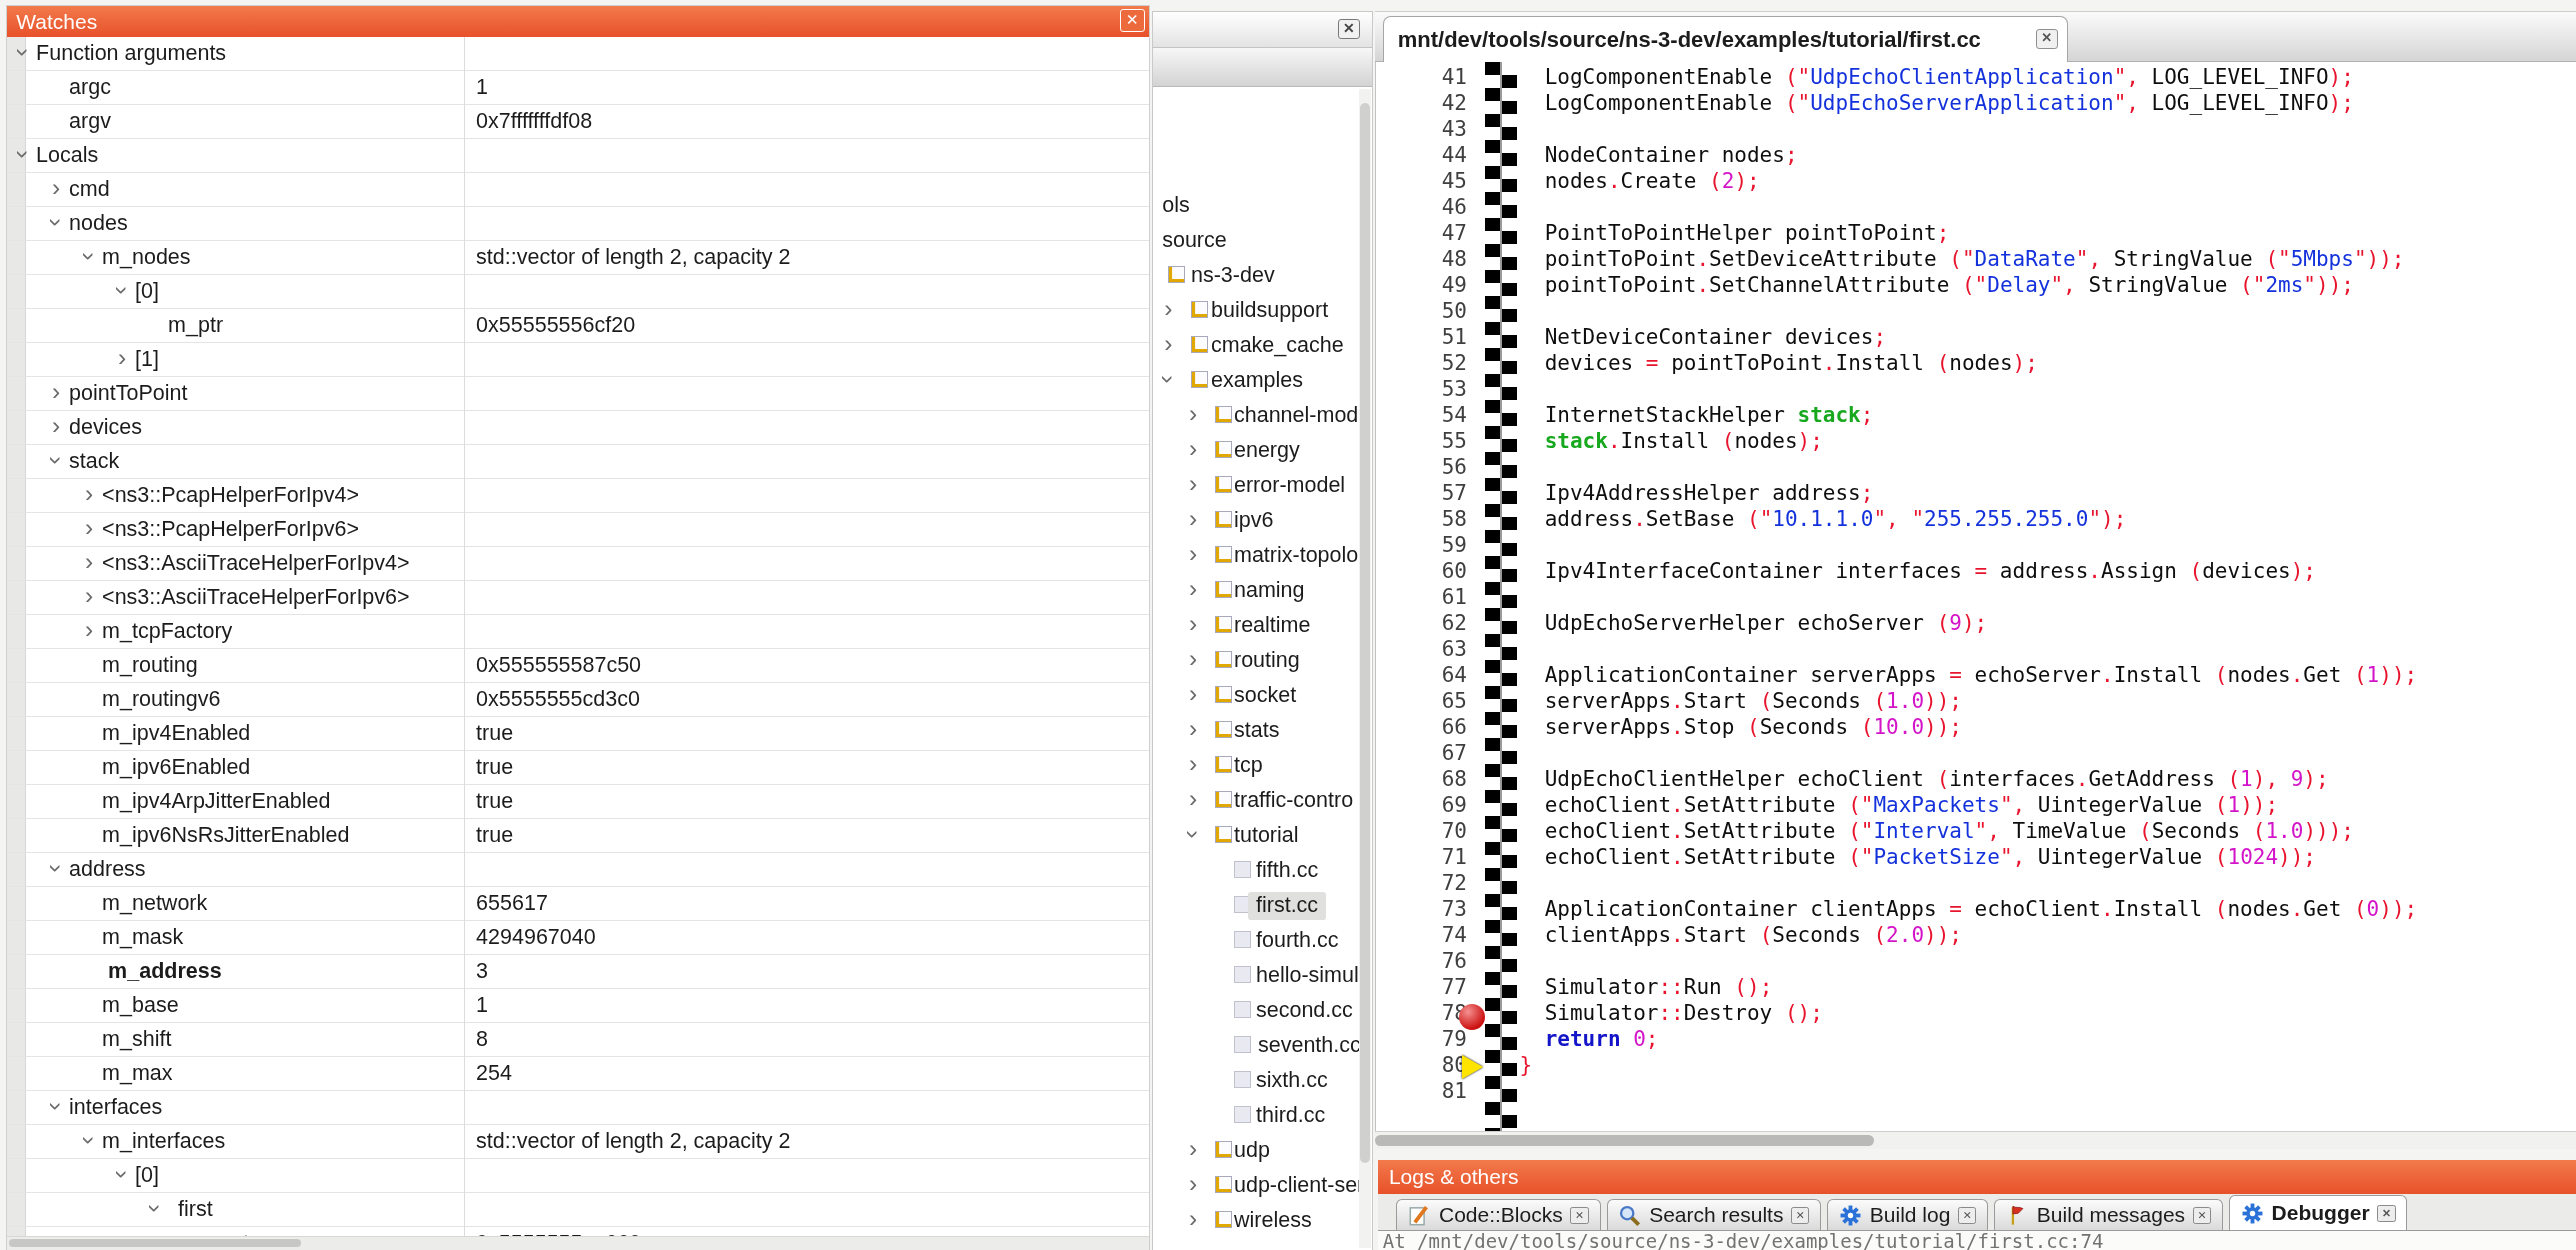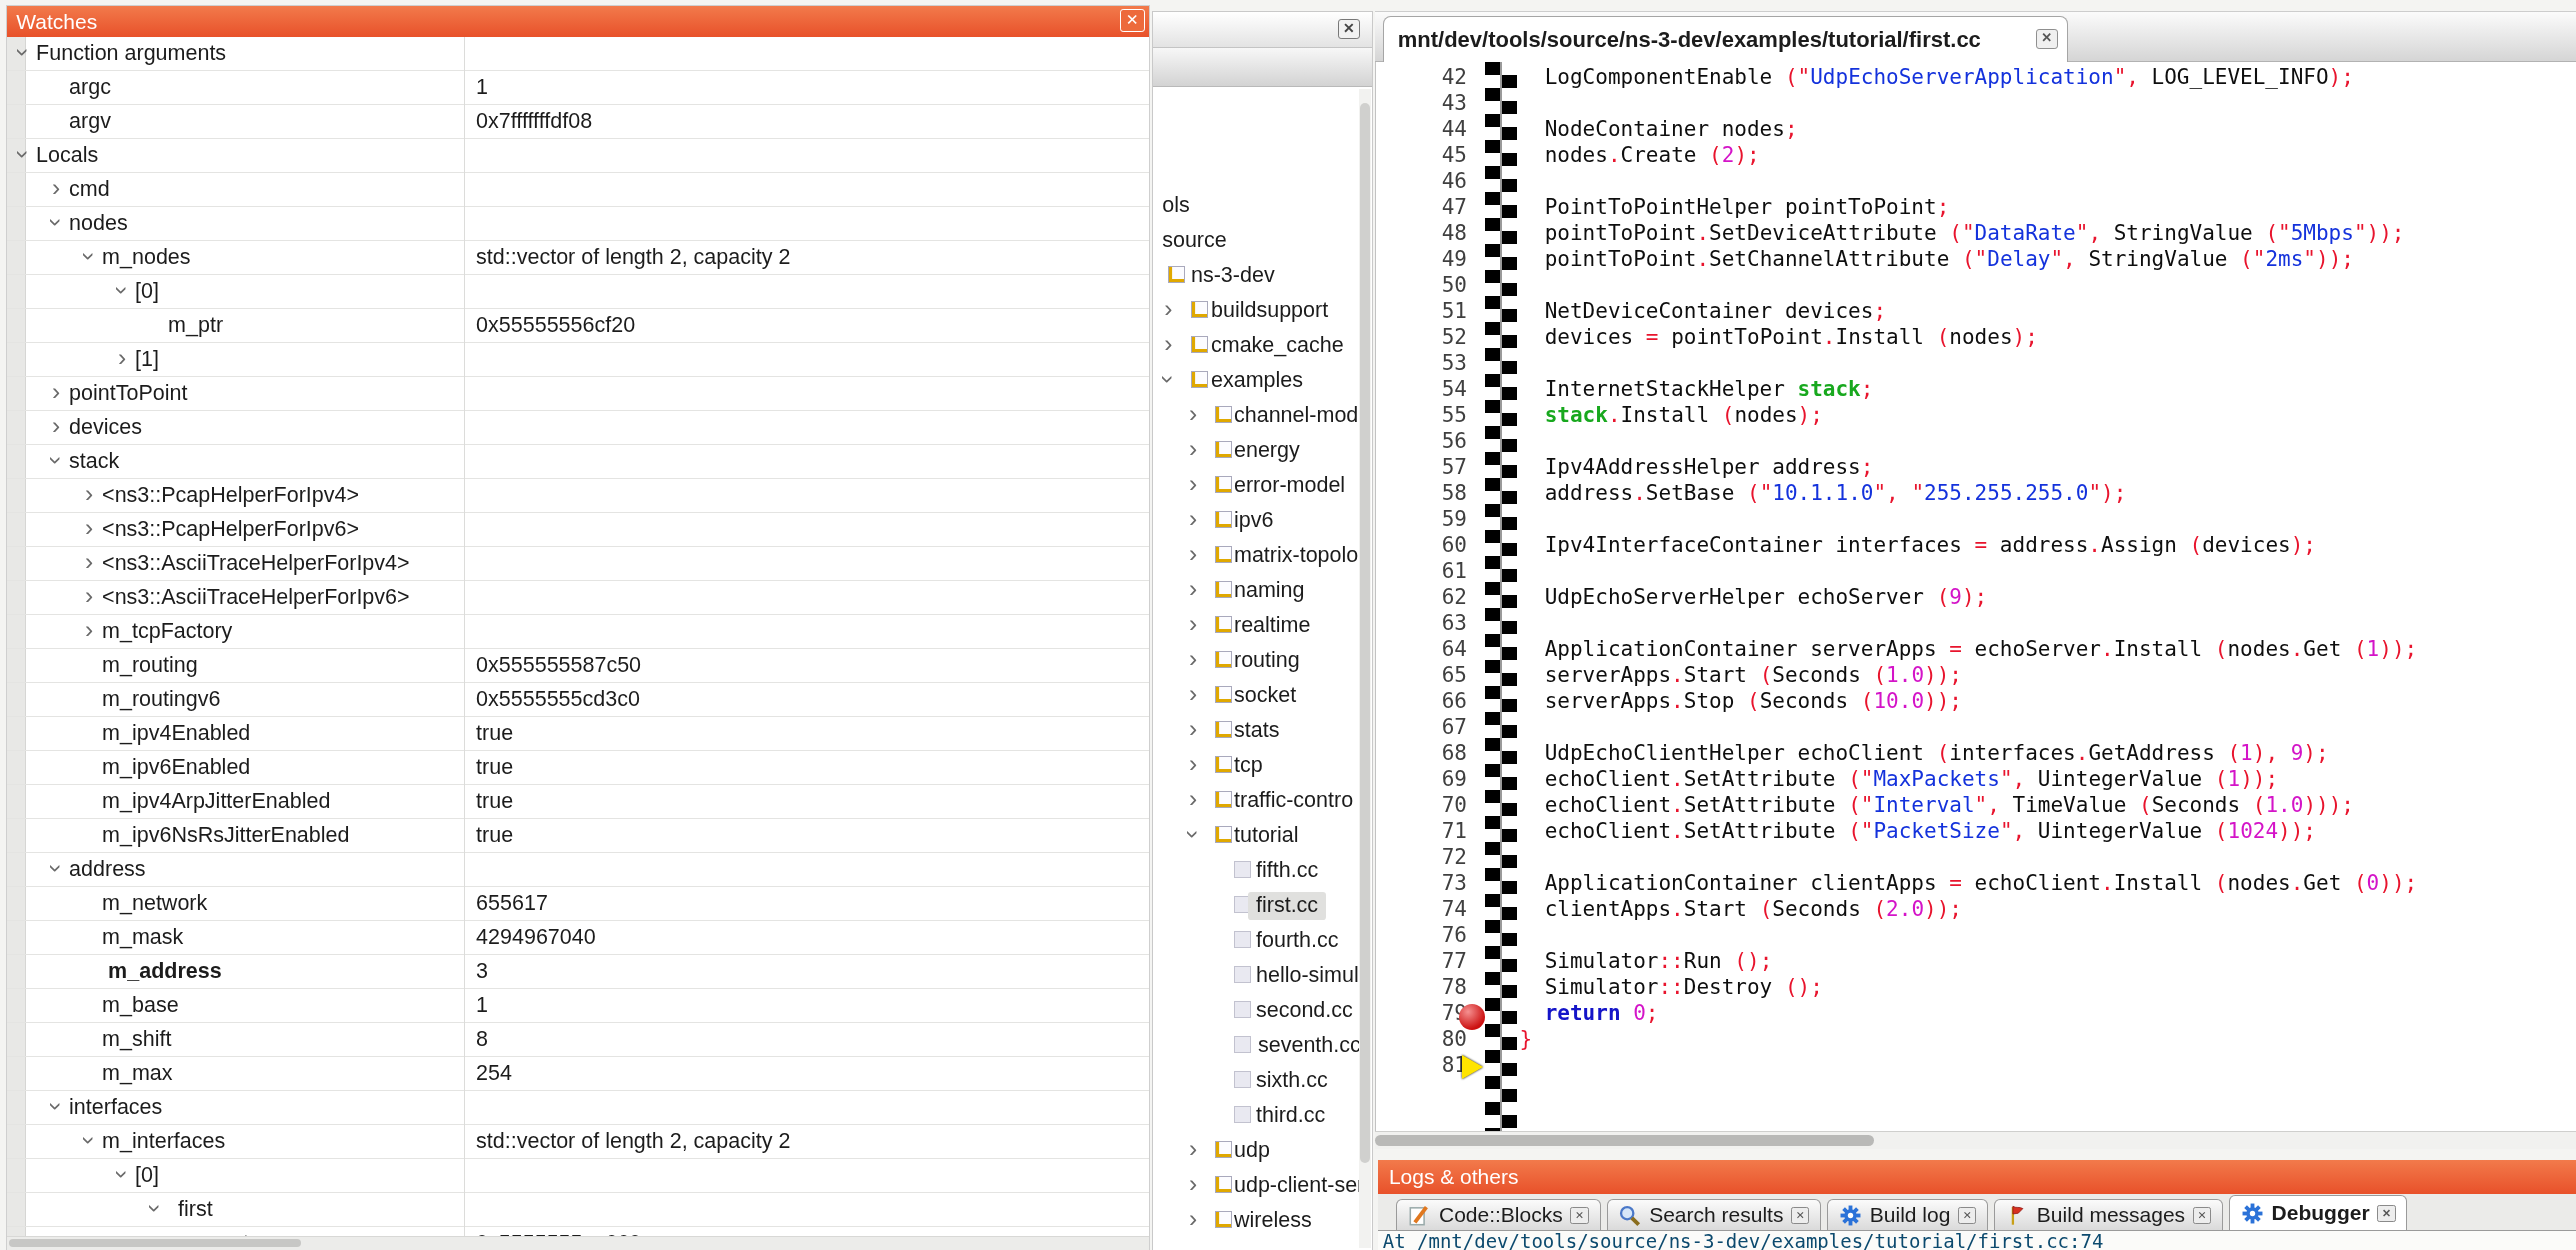--- a/index.html
+++ b/index.html
@@ -65,21 +65,21 @@
   #editor-hsb .thumb{position:absolute;left:0;top:3.1px;width:499px;height:10.8px;background:#b9b9b7;border-radius:5.4px;}
 
   
   #logs{position:absolute;left:1375px;top:1157px;right:0;width:1201px;height:94px;}
   #logs-bar{position:absolute;top:3.1px;left:3.1px;right:0;height:34px;background:linear-gradient(#f27a4b,#e8512a);color:#fff;font-size:21px;line-height:34px;padding-left:10.8px;box-sizing:border-box;}
   #logs-tabs{position:absolute;top:37px;left:3.1px;right:0;height:37px;background:#ebebe9;border-bottom:0.8px solid #9a9a9a;box-sizing:border-box;display:flex;align-items:flex-end;padding-left:18.4px;gap:6.1px;}
   .ltab{display:flex;align-items:center;gap:7.7px;height:31px;padding:0 10.8px;background:linear-gradient(#fbfbfb,#dadada);border:0.8px solid #9a9a9a;border-bottom:none;border-radius:6.1px 6.1px 0 0;font-size:21px;box-sizing:border-box;}
   .ltab.active{background:#fff;font-weight:bold;height:35px;}
   .ltab .xbox{width:18.4px;height:17px;background:#ededed;border:0.8px solid #8a8a8a;border-radius:2.3px;color:#555;font-size:10.8px;line-height:15.4px;text-align:center;box-sizing:border-box;}
   .ltab .icn{display:inline-flex;width:23px;height:23px;align-items:center;justify-content:center;}
-  #status-line{position:absolute;top:74px;left:3.1px;right:0;height:20px;background:#fbfbf9;font-family:"DejaVu Sans Mono",monospace;font-size:19px;line-height:20px;color:#0c4a6e;padding-left:4.6px;box-sizing:border-box;white-space:nowrap;}
+  #status-line{position:absolute;top:74px;left:3.1px;right:0;height:20px;background:#fbfbf9;font-family:"DejaVu Sans Mono",monospace;font-size:19px;line-height:20px;color:#737373;padding-left:4.6px;box-sizing:border-box;white-space:nowrap;}
 </style>
 </head>
 <body>
 
 <div id="screen">
 
   <div id="watches">
     <div id="watches-title">Watches</div>
     <div id="watches-close">✕</div>
     <div id="watches-body">
@@ -394,20 +394,21 @@
       <div id="etab">
         <span id="etab-title">mnt/dev/tools/source/ns-3-dev/examples/tutorial/first.cc</span>
         <span id="etab-close">✕</span>
       </div>
     </div>
     <div id="editor-body">
       <div id="bpmargin">
           <div class="mline"></div>
         </div>
       <div id="code-lines">
+          <div class="cline"><span class="lnum">41</span><span class="lcode"><span class="c-p">  LogComponentEnable </span><span class="c-q">("</span><span class="c-s">UdpEchoClientApplication</span><span class="c-q">", </span><span class="c-p">LOG_LEVEL_INFO</span><span class="c-q">);</span></span></div>
           <div class="cline"><span class="lnum">42</span><span class="lcode"><span class="c-p">  LogComponentEnable </span><span class="c-q">("</span><span class="c-s">UdpEchoServerApplication</span><span class="c-q">", </span><span class="c-p">LOG_LEVEL_INFO</span><span class="c-q">);</span></span></div>
           <div class="cline"><span class="lnum">43</span><span class="lcode"></span></div>
           <div class="cline"><span class="lnum">44</span><span class="lcode"><span class="c-p">  NodeContainer nodes</span><span class="c-q">;</span></span></div>
           <div class="cline"><span class="lnum">45</span><span class="lcode"><span class="c-p">  nodes</span><span class="c-q">.</span><span class="c-p">Create </span><span class="c-q">(</span><span class="c-n">2</span><span class="c-q">);</span></span></div>
           <div class="cline"><span class="lnum">46</span><span class="lcode"></span></div>
           <div class="cline"><span class="lnum">47</span><span class="lcode"><span class="c-p">  PointToPointHelper pointToPoint</span><span class="c-q">;</span></span></div>
           <div class="cline"><span class="lnum">48</span><span class="lcode"><span class="c-p">  pointToPoint</span><span class="c-q">.</span><span class="c-p">SetDeviceAttribute </span><span class="c-q">("</span><span class="c-s">DataRate</span><span class="c-q">", </span><span class="c-p">StringValue </span><span class="c-q">("</span><span class="c-s">5Mbps</span><span class="c-q">"));</span></span></div>
           <div class="cline"><span class="lnum">49</span><span class="lcode"><span class="c-p">  pointToPoint</span><span class="c-q">.</span><span class="c-p">SetChannelAttribute </span><span class="c-q">("</span><span class="c-s">Delay</span><span class="c-q">", </span><span class="c-p">StringValue </span><span class="c-q">("</span><span class="c-s">2ms</span><span class="c-q">"));</span></span></div>
           <div class="cline"><span class="lnum">50</span><span class="lcode"></span></div>
           <div class="cline"><span class="lnum">51</span><span class="lcode"><span class="c-p">  NetDeviceContainer devices</span><span class="c-q">;</span></span></div>

